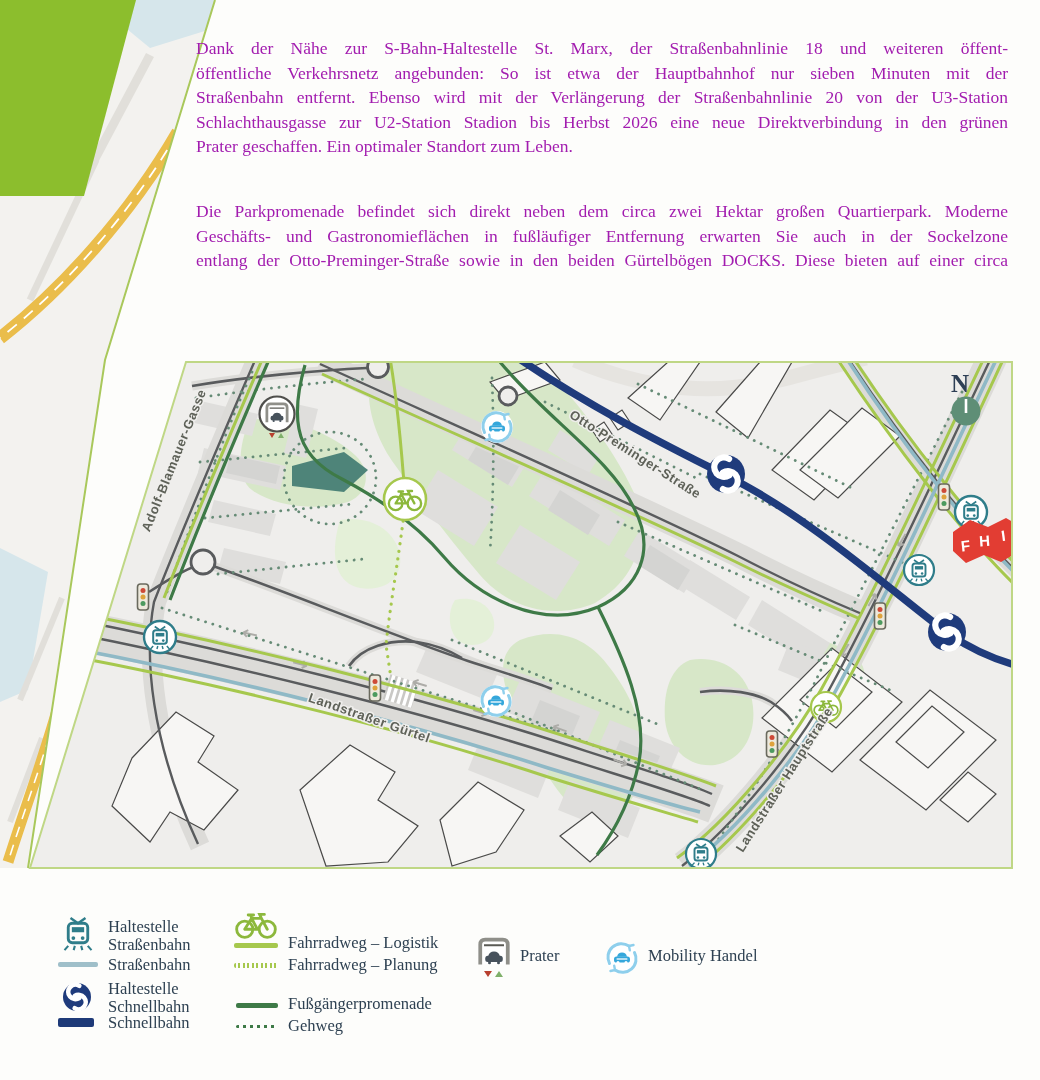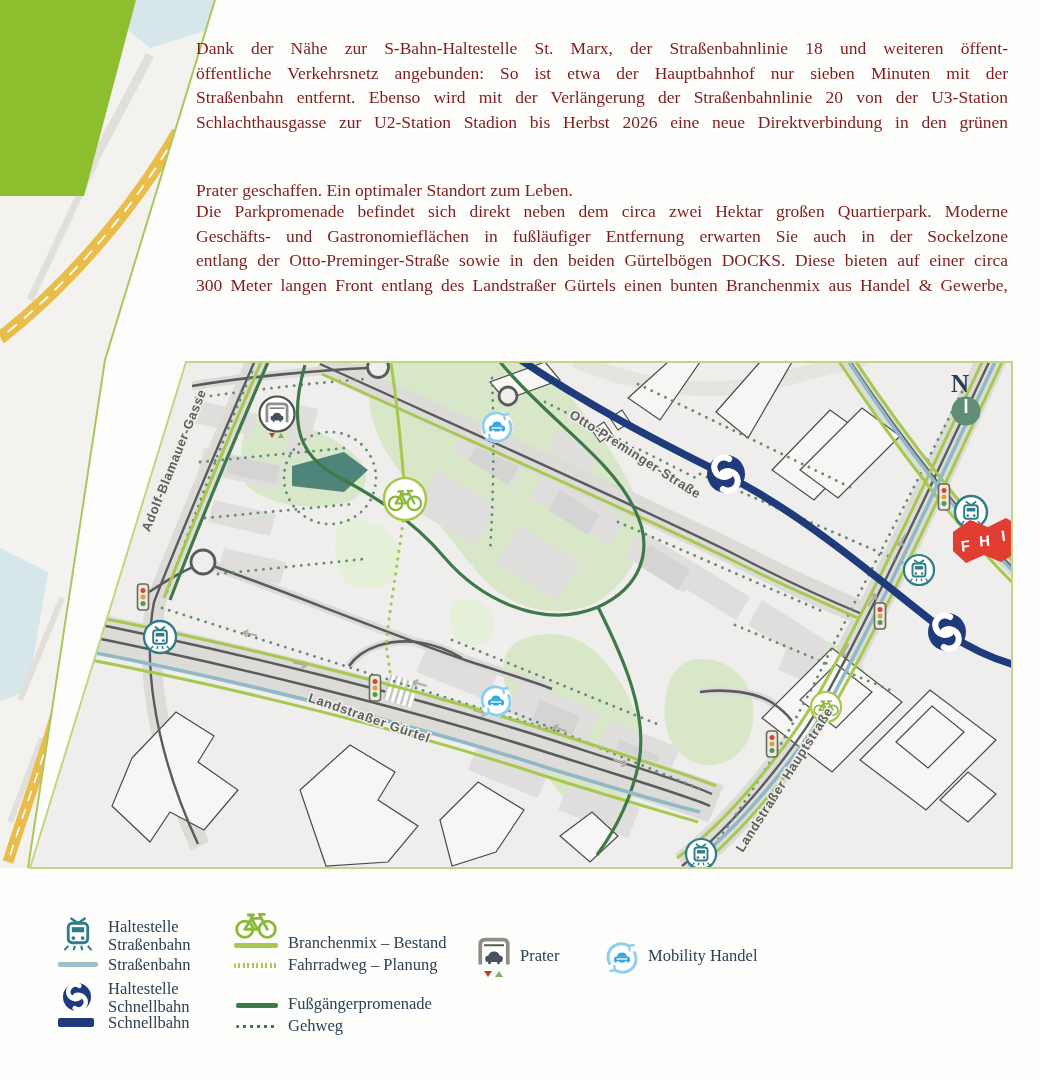--- a/index.html
+++ b/index.html
@@ -1,23 +1,23 @@
 <!DOCTYPE html>
 <html><head>
 <meta charset="utf-8">
 <style>
   html,body{margin:0;padding:0;background:#ffffff;}
   .page{position:relative;width:1040px;height:1080px;background:#FDFDFB;overflow:hidden;
         font-family:"Liberation Serif", serif;}
   svg.bg{position:absolute;left:0;top:0;}
-  .intro{position:absolute;left:196px;width:812px;color:#7f1d1d;font-size:17.5px;line-height:24.6px;}
+  .intro{position:absolute;left:196px;width:812px;color:#a21caf;font-size:17.5px;line-height:24.6px;}
   .intro.p1{top:36px;}
   .intro.p2{top:199px;}
   .tline{text-align:justify;text-align-last:justify;}
-  .tline.lastline{text-align-last:left;margin-top:44px;}
+  .tline.lastline{text-align-last:left;}
   .legend{position:absolute;left:0;top:12px;width:1040px;height:840px;pointer-events:none;}
   .legend *{pointer-events:auto;}
   .lg-label{position:absolute;color:#2E4152;font-size:16.5px;line-height:17.5px;white-space:pre-line;}
   .lg-swatch{position:absolute;border-radius:2px;}
   .lg-icon{position:absolute;}
   .sw-dot-lime{background:repeating-linear-gradient(90deg,#A6C84D 0 2px,transparent 2px 4.5px);}
   .sw-dot-green{background:repeating-linear-gradient(90deg,#3E7A47 0 2.6px,transparent 2.6px 7px);}
 </style>
 </head>
 <body>
@@ -369,21 +369,20 @@
   <div class="tline">Dank der Nähe zur S-Bahn-Haltestelle St. Marx, der Straßenbahnlinie 18 und weiteren öffent-</div>
   <div class="tline">öffentliche Verkehrsnetz angebunden: So ist etwa der Hauptbahnhof nur sieben Minuten mit der</div>
   <div class="tline">Straßenbahn entfernt. Ebenso wird mit der Verlängerung der Straßenbahnlinie 20 von der U3-Station</div>
   <div class="tline">Schlachthausgasse zur U2-Station Stadion bis Herbst 2026 eine neue Direktverbindung in den grünen</div>
   <div class="tline lastline">Prater geschaffen. Ein optimaler Standort zum Leben.</div>
 </div>
 <div class="intro p2">
   <div class="tline">Die Parkpromenade befindet sich direkt neben dem circa zwei Hektar großen Quartierpark. Moderne</div>
   <div class="tline">Geschäfts- und Gastronomieflächen in fußläufiger Entfernung erwarten Sie auch in der Sockelzone</div>
   <div class="tline">entlang der Otto-Preminger-Straße sowie in den beiden Gürtelbögen DOCKS. Diese bieten auf einer circa</div>
-  <div class="tline">300 Meter langen Front entlang des Landstraßer Gürtels einen bunten Branchenmix aus Handel &amp; Gewerbe,</div>
 </div>
 
 <div class="legend">
 
   <svg class="lg-icon" style="left:56px;top:900px" width="44" height="42" viewBox="-22 -21 44 42">
     <use href="#tramglyph" transform="scale(1.5)"></use>
   </svg>
   <div class="lg-label" style="left:108px;top:906px">Haltestelle
 Straßenbahn</div>
   <div class="lg-swatch" style="left:58px;top:950px;width:40px;height:5px;background:#9FBFC9"></div>
@@ -394,21 +393,21 @@
   </svg>
   <div class="lg-label" style="left:108px;top:968px">Haltestelle
 Schnellbahn</div>
   <div class="lg-swatch" style="left:58px;top:1006px;width:36px;height:9px;background:#1E3A78"></div>
   <div class="lg-label" style="left:108px;top:1002px">Schnellbahn</div>
 
   <svg class="lg-icon" style="left:232px;top:896px" width="48" height="32" viewBox="-24 -16 48 32">
     <use href="#bikeglyph" transform="scale(1.5)"></use>
   </svg>
   <div class="lg-swatch" style="left:234px;top:931px;width:44px;height:5px;background:#A6C84D"></div>
-  <div class="lg-label" style="left:288px;top:922px">Branchenmix – Bestand</div>
+  <div class="lg-label" style="left:288px;top:922px">Fahrradweg – Logistik</div>
   <div class="lg-swatch sw-dot-lime" style="left:234px;top:951px;width:44px;height:5px"></div>
   <div class="lg-label" style="left:288px;top:944px">Fahrradweg – Planung</div>
   <div class="lg-swatch" style="left:236px;top:991px;width:42px;height:4.5px;background:#3E7A47"></div>
   <div class="lg-label" style="left:288px;top:983px">Fußgängerpromenade</div>
   <div class="lg-swatch sw-dot-green" style="left:236px;top:1013px;width:42px;height:3.2px"></div>
   <div class="lg-label" style="left:288px;top:1005px">Gehweg</div>
 
   <svg class="lg-icon" style="left:472px;top:920px" width="44" height="46" viewBox="-22 -20 44 46">
     <use href="#garageglyph" transform="scale(1.25)"></use>
     <path d="M-10,19 L-2,19 L-6,25 Z" fill="#B8402F"></path>

